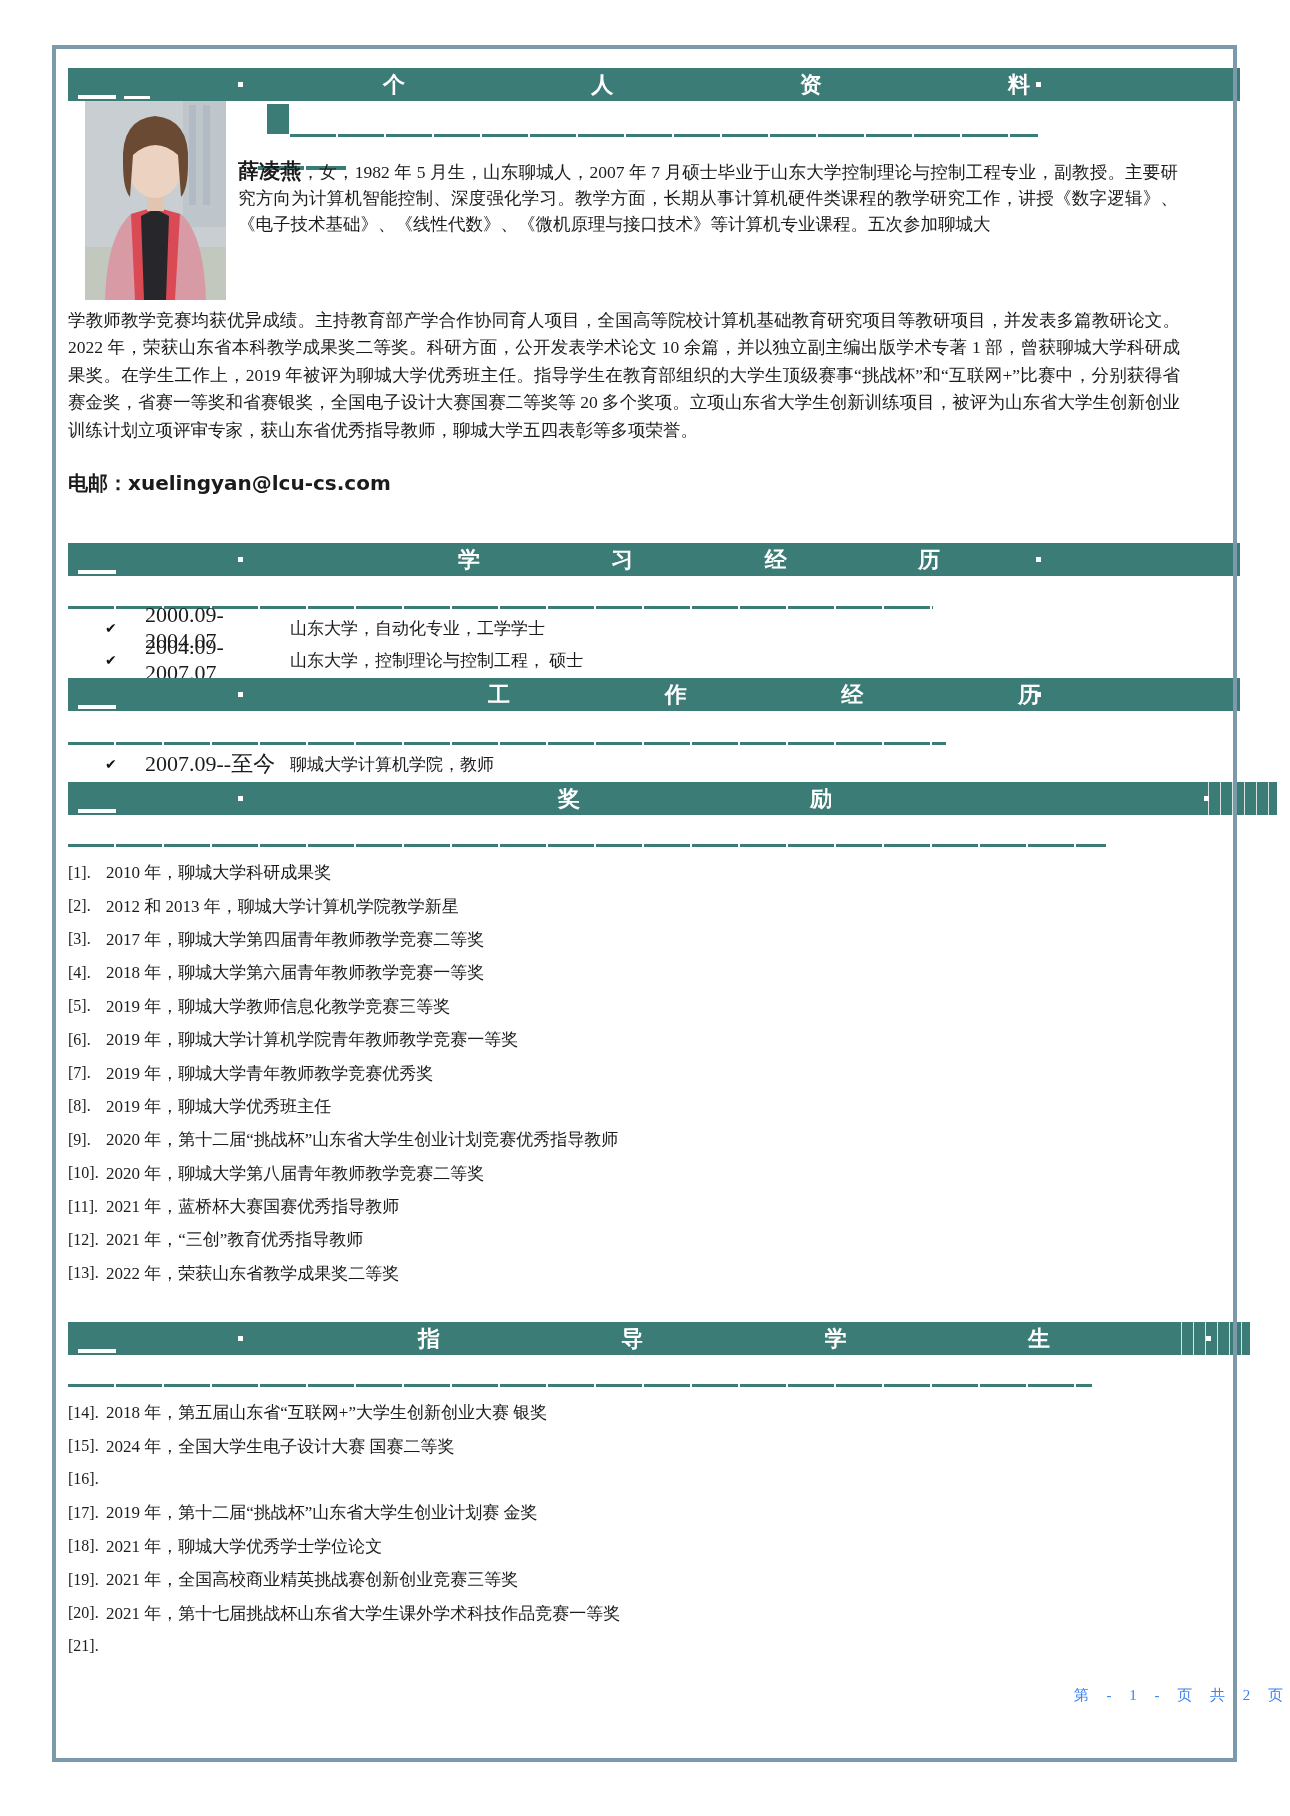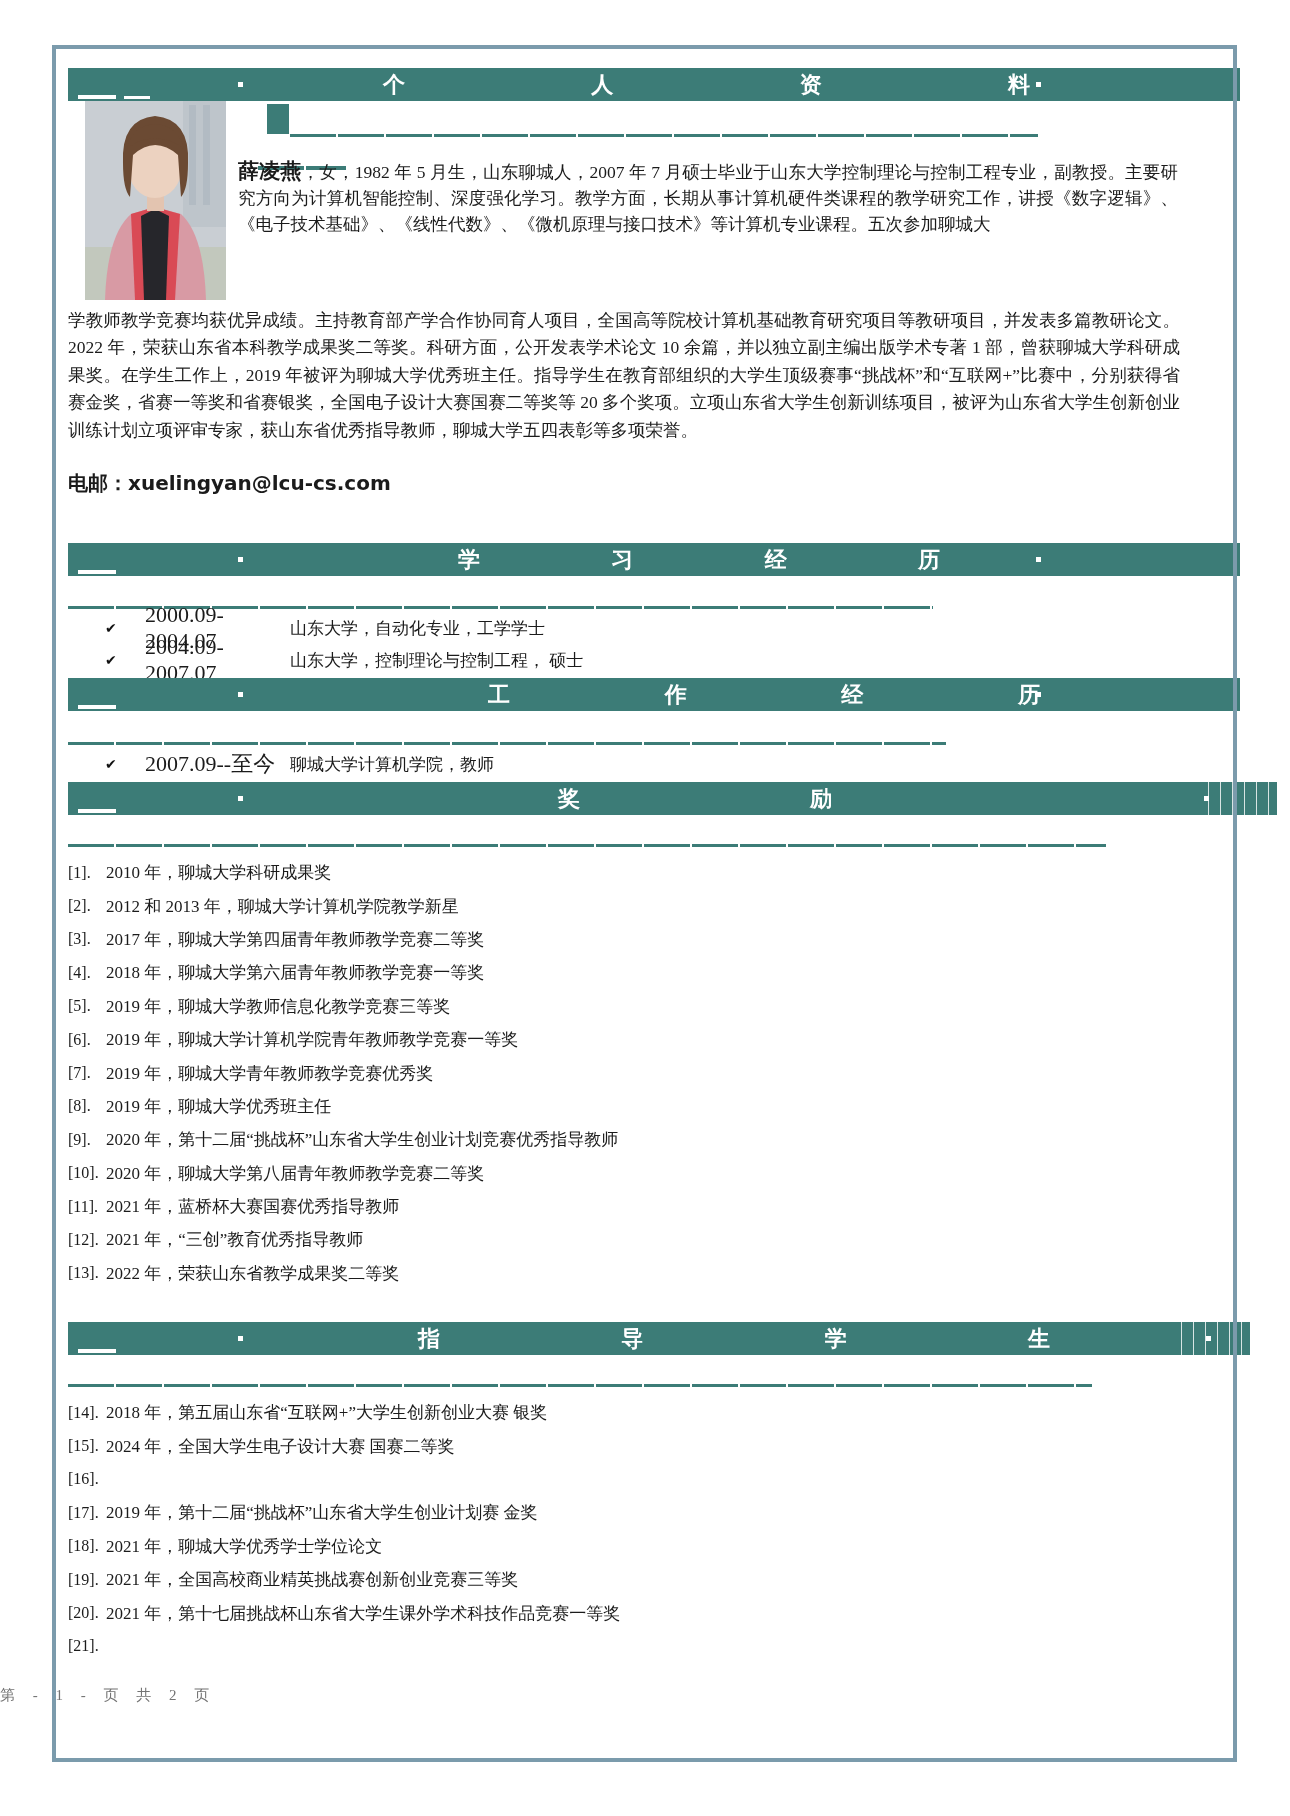--- a/index.html
+++ b/index.html
@@ -34,21 +34,21 @@
   
   .item-row{position:absolute;left:68px;width:1000px;height:32px;display:flex;align-items:center;z-index:1;}
   .item-row .chk{margin-left:37px;width:40px;font-size:14px;font-weight:bold;color:#111;}
   .item-row .date{width:145px;font-size:22px;}
   .item-row .desc{font-size:17px;}
   
   .num-list{position:absolute;left:68px;width:1115px;z-index:1;}
   .num-row{display:flex;height:33.4px;align-items:center;}
   .num-row .no{width:38px;font-size:16px;flex:none;}
   .num-row .txt{font-size:17px;white-space:nowrap;}
-  .footer{position:absolute;left:0;top:1686px;width:1290px;text-align:left;color:#737373;
+  .footer{position:absolute;left:0;top:1686px;width:1290px;text-align:right;color:#3b82f6;
           font-size:15px;letter-spacing:7px;z-index:1;}
 </style>
 </head>
 <body>
 
 <div id="page">
 
   <div class="frame"></div>
 
   <div class="banner" style="top:68px;width:1172px;">

